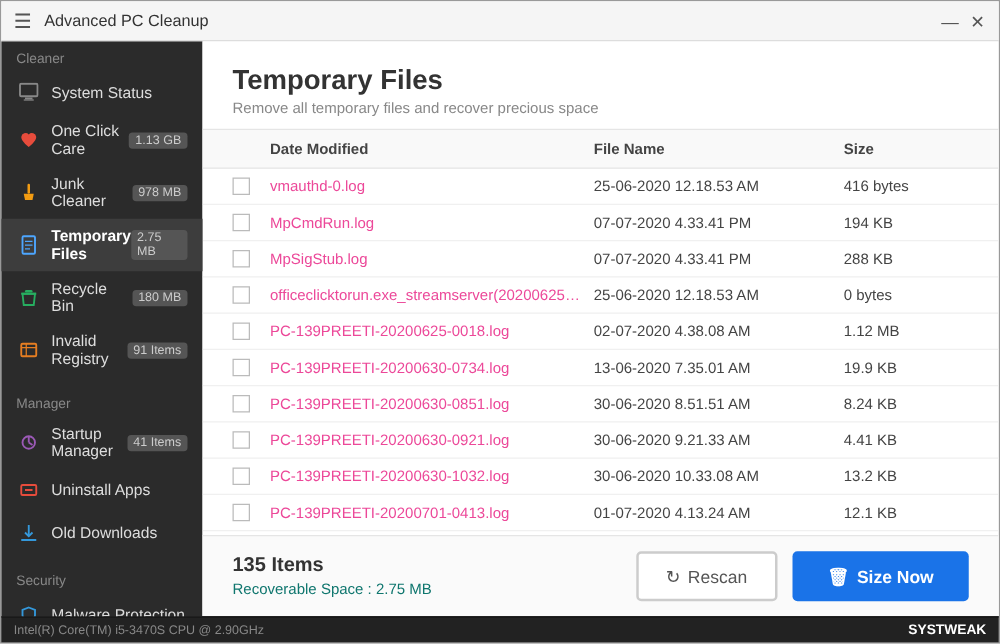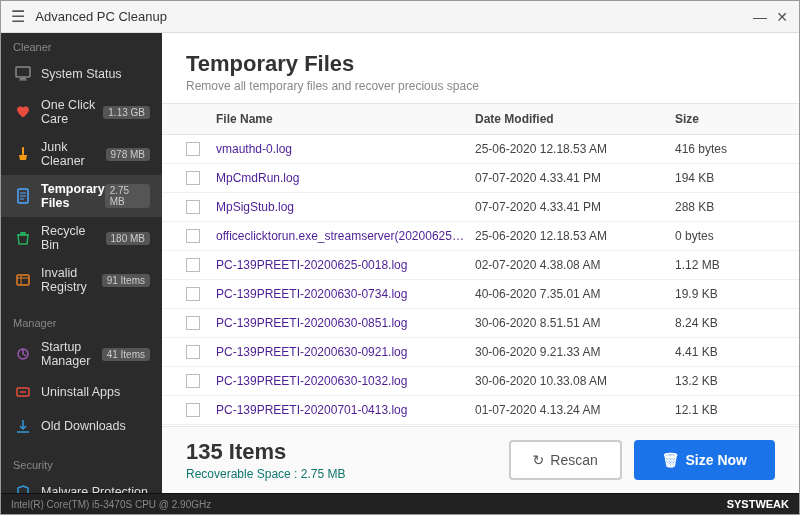--- a/index.html
+++ b/index.html
@@ -38,31 +38,31 @@
 
     .content-header { padding: 18px 24px 10px; border-bottom: 1px solid #e5e5e5; }
     .content-title { font-size: 22px; font-weight: 600; color: #333; }
     .content-subtitle { font-size: 12px; color: #888; margin-top: 2px; }
 
     
     .file-table { flex: 1; overflow-y: auto; }
     .table-header { display: grid; grid-template-columns: 30px 1fr 200px 100px; padding: 8px 24px; background: #f9f9f9; border-bottom: 1px solid #e5e5e5; font-weight: 600; color: #555; font-size: 12px; }
     .table-row { display: grid; grid-template-columns: 30px 1fr 200px 100px; padding: 7px 24px; border-bottom: 1px solid #f0f0f0; align-items: center; }
     .table-cell { font-size: 12px; color: #444; white-space: nowrap; overflow: hidden; text-overflow: ellipsis; }
-    .table-cell.filename { color: #4c1d95; }
+    .table-cell.filename { color: #ec4899; }
     .checkbox { width: 14px; height: 14px; border: 1px solid #bbb; background: #fff; display: flex; align-items: center; justify-content: center; cursor: pointer; }
 
     
     .file-table::-webkit-scrollbar { width: 8px; }
     .file-table::-webkit-scrollbar-track { background: #f5f5f5; }
     .file-table::-webkit-scrollbar-thumb { background: #ccc; border-radius: 4px; }
 
     
     .bottom-bar { padding: 12px 24px; border-top: 1px solid #e5e5e5; display: flex; align-items: center; justify-content: space-between; background: #fafafa; }
-    .bottom-info .items-count { font-size: 22px; font-weight: 700; color: #333; }
+    .bottom-info .items-count { font-size: 16px; font-weight: 700; color: #333; }
     .bottom-info .recoverable { font-size: 12px; color: #0f766e; margin-top: 2px; }
     .bottom-actions { display: flex; gap: 12px; }
     .btn-rescan { background: #fff; border: 2px solid #ccc; color: #555; padding: 10px 22px; border-radius: 4px; cursor: pointer; font-size: 14px; display: flex; align-items: center; gap: 6px; }
     .btn-clean { background: #1a73e8; border: none; color: #fff; padding: 10px 28px; border-radius: 4px; cursor: pointer; font-size: 14px; font-weight: 600; display: flex; align-items: center; gap: 6px; }
   </style>
 </head>
 <body>
 
 <div class="window">
 
@@ -216,22 +216,22 @@
 
     <div class="content-area">
       <div class="content-header">
         <div class="content-title">Temporary Files</div>
         <div class="content-subtitle">Remove all temporary files and recover precious space</div>
       </div>
 
       <div class="file-table">
         <div class="table-header">
           <div></div>
+          <div class="table-cell">Date Modified</div>
           <div class="table-cell">File Name</div>
-          <div class="table-cell">Date Modified</div>
           <div class="table-cell">Size</div>
         </div>
 
         <div id="table-body">
             <div class="table-row">
       <div>
         <div class="checkbox" style="border-color:#bbb;"></div>
       </div>
       <div class="table-cell filename" style="padding-right:10px;">vmauthd-0.log</div>
       <div class="table-cell">25-06-2020 12.18.53 AM</div>
@@ -267,21 +267,21 @@
       </div>
       <div class="table-cell filename" style="padding-right:10px;">PC-139PREETI-20200625-0018.log</div>
       <div class="table-cell">02-07-2020 4.38.08 AM</div>
       <div class="table-cell">1.12 MB</div>
     </div>
             <div class="table-row">
       <div>
         <div class="checkbox" style="border-color:#bbb;"></div>
       </div>
       <div class="table-cell filename" style="padding-right:10px;">PC-139PREETI-20200630-0734.log</div>
-      <div class="table-cell">40-06-2020 7.35.01 AM</div>
+      <div class="table-cell">13-06-2020 7.35.01 AM</div>
       <div class="table-cell">19.9 KB</div>
     </div>
             <div class="table-row">
       <div>
         <div class="checkbox" style="border-color:#bbb;"></div>
       </div>
       <div class="table-cell filename" style="padding-right:10px;">PC-139PREETI-20200630-0851.log</div>
       <div class="table-cell">30-06-2020 8.51.51 AM</div>
       <div class="table-cell">8.24 KB</div>
     </div>

